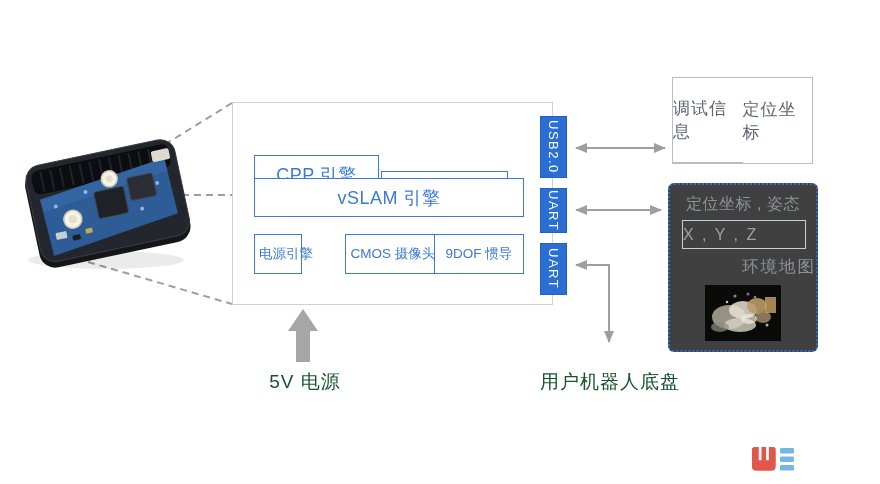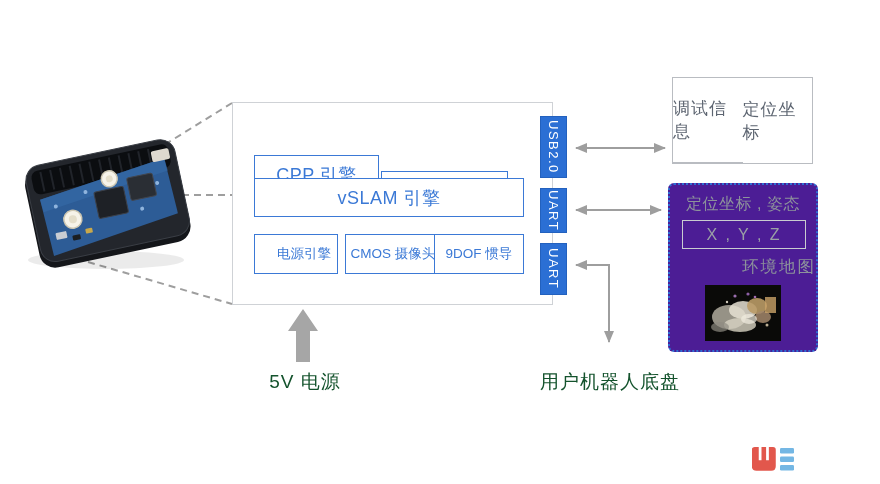--- a/index.html
+++ b/index.html
@@ -14,44 +14,44 @@
     background:#ffffff;border:1px solid #cfd2d6;box-sizing:border-box;}
 
   .block{position:absolute;box-sizing:border-box;background:#ffffff;
     border:1.5px solid #3b79d6;color:#3b79d6;display:flex;align-items:center;justify-content:center;
     white-space:nowrap;}
   .block.lg{font-size:18px;letter-spacing:.5px;}
   .block.sm{font-size:13.5px;}
   .blk-cpp{left:21px;top:24px;width:125px;height:39px;margin-top:28px;}
   .blk-image{left:148px;top:24px;width:127px;height:39px;margin-top:44px;}
   .blk-vslam{left:21px;top:75px;width:270px;height:39px;}
-  .blk-power{left:21px;top:131px;width:84px;height:40px;padding-left:16px;}
+  .blk-power{left:21px;top:131px;width:48px;height:40px;padding-left:16px;}
   .blk-cmos{left:112px;top:131px;width:96px;height:40px;}
   .blk-imu{left:201px;top:131px;width:90px;height:40px;text-align:center;}
 
   .port{position:absolute;width:27px;background:#2b6fd4;border:1px solid #2361be;box-sizing:border-box;
     color:#ffffff;font-size:13px;display:flex;align-items:center;justify-content:center;
     writing-mode:vertical-rl;letter-spacing:1.5px;}
   .port-usb{left:540px;top:116px;height:62px;}
   .port-uart1{left:540px;top:188px;height:45px;}
   .port-uart2{left:540px;top:243px;height:52px;}
 
   .debug-box{position:absolute;left:672px;top:77px;width:141px;height:87px;
     border:1px solid #b9bcc1;box-sizing:border-box;background:#ffffff;
     display:flex;flex-direction:row;}
   .debug-row{flex:1;display:flex;align-items:center;justify-content:center;
     color:#5d6571;font-size:17px;letter-spacing:1px;}
   .debug-row:first-child{border-bottom:1px solid #b9bcc1;}
 
   .result-box{position:absolute;left:668px;top:183px;width:150px;height:169px;
-    border:2px dotted #2e6fd4;border-radius:6px;box-sizing:border-box;background:#4c1d95;}
+    border:2px dotted #2e6fd4;border-radius:6px;box-sizing:border-box;background:#404040;}
   .result-title{position:absolute;left:0;top:9px;width:100%;text-align:center;
     color:#8d939b;font-size:16px;letter-spacing:.5px;}
   .coords-box{position:absolute;left:12px;top:35px;width:122px;height:27px;
-    border:1px solid #c9ccd0;display:flex;align-items:center;justify-content:center;
+    border:1px solid #c9ccd0;display:flex;align-items:center;
     color:#9aa0a6;font-size:16px;letter-spacing:2px;}
   .map-label{position:absolute;left:0;top:71px;width:100%;text-align:right;
     color:#8d939b;font-size:16.5px;letter-spacing:2px;}
   .map-thumb{position:absolute;left:35px;top:100px;width:76px;height:56px;}
 
   .caption{position:absolute;color:#14532d;font-size:19px;letter-spacing:1px;white-space:nowrap;}
   .cap-power{left:250px;top:369px;width:110px;text-align:center;}
   .cap-chassis{left:534px;top:369px;width:152px;text-align:center;}
 
   .logo{position:absolute;left:752px;top:446px;width:46px;height:28px;}

